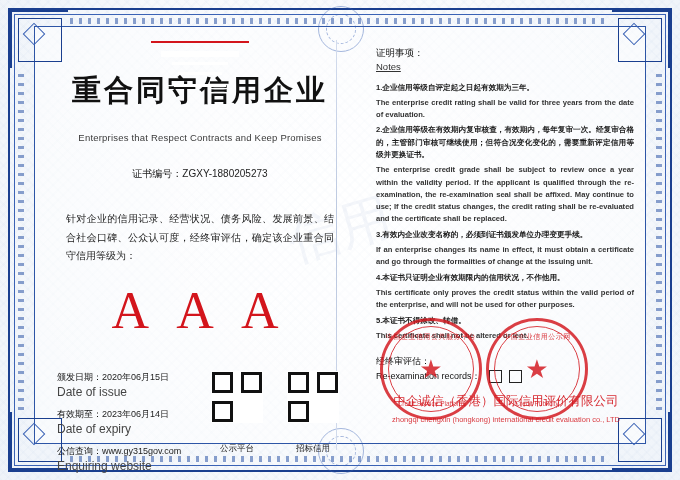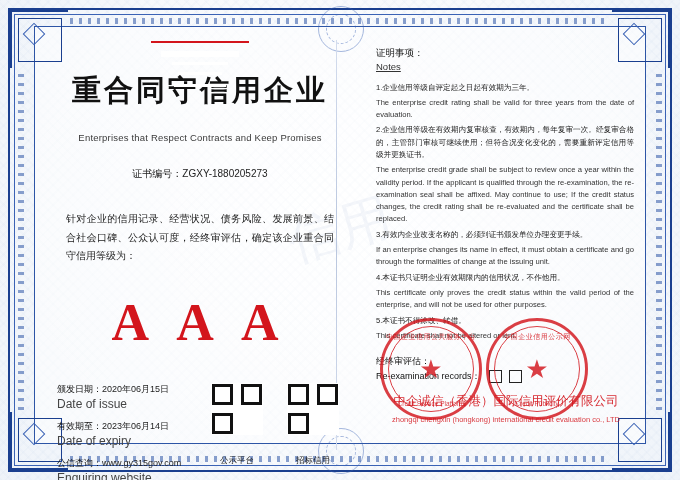--- a/index.html
+++ b/index.html
@@ -126,22 +126,21 @@
     font-family:"Liberation Serif", serif;
     font-size:16.5px;font-weight:bold;color:#0b2f7a;letter-spacing:1px;
     margin-top:13px;
   }
   .statement{
     font-size:10px;line-height:1.85;color:#222;
     margin-top:14px;width:268px;text-align:justify;
   }
   .grade{
     font-family:"Liberation Serif", serif;
-    font-size:52px;font-weight:bold;color:#d3151c;letter-spacing:10px;
-    margin-top:12px;
+    font-size:52px;font-weight:normal;color:#d3151c;letter-spacing:10px;
   }
   .meta{
     margin-top:16px;width:286px;display:flex;justify-content:space-between;
   }
   .meta-col{font-size:9px;color:#222;line-height:1.45;}
   .meta-row{margin-bottom:7px;}
   .meta-row .lbl-cn{color:#111;}
   .meta-row .lbl-en{color:#444;font-size:12px;}
   .qr-wrap{display:flex;gap:24px;margin-right:4px;}
   .qr{
@@ -160,21 +159,21 @@
   .qr::after{right:1px;top:1px;}
   .qr .eye3{position:absolute;left:1px;bottom:1px;width:15px;height:15px;border:3px solid #111;background:#fff;}
   .qr-cap{font-size:8.5px;color:#222;text-align:center;margin-top:20px;}
 
   
   .notes-title{font-size:9.5px;color:#111;line-height:1.5;}
   .notes-title .en{color:#333;text-decoration:underline;}
   .notes{
     margin-top:7px;font-size:7.6px;line-height:1.62;color:#1b1b1b;text-align:justify;
   }
-  .notes p{margin:0 0 3px 0;}
+  .notes p{margin:0 0 3px 0;font-weight:bold;}
   .notes .en{color:#333;}
   .recheck{
     margin-top:12px;font-size:9px;color:#111;line-height:1.6;
   }
   .boxes{display:inline-flex;gap:7px;margin-left:6px;vertical-align:middle;}
   .box{width:11px;height:11px;border:1px solid #222;display:inline-block;}
 
   
   .stamps{position:absolute;right:-6px;bottom:6px;width:290px;height:118px;}
   .stamp{

